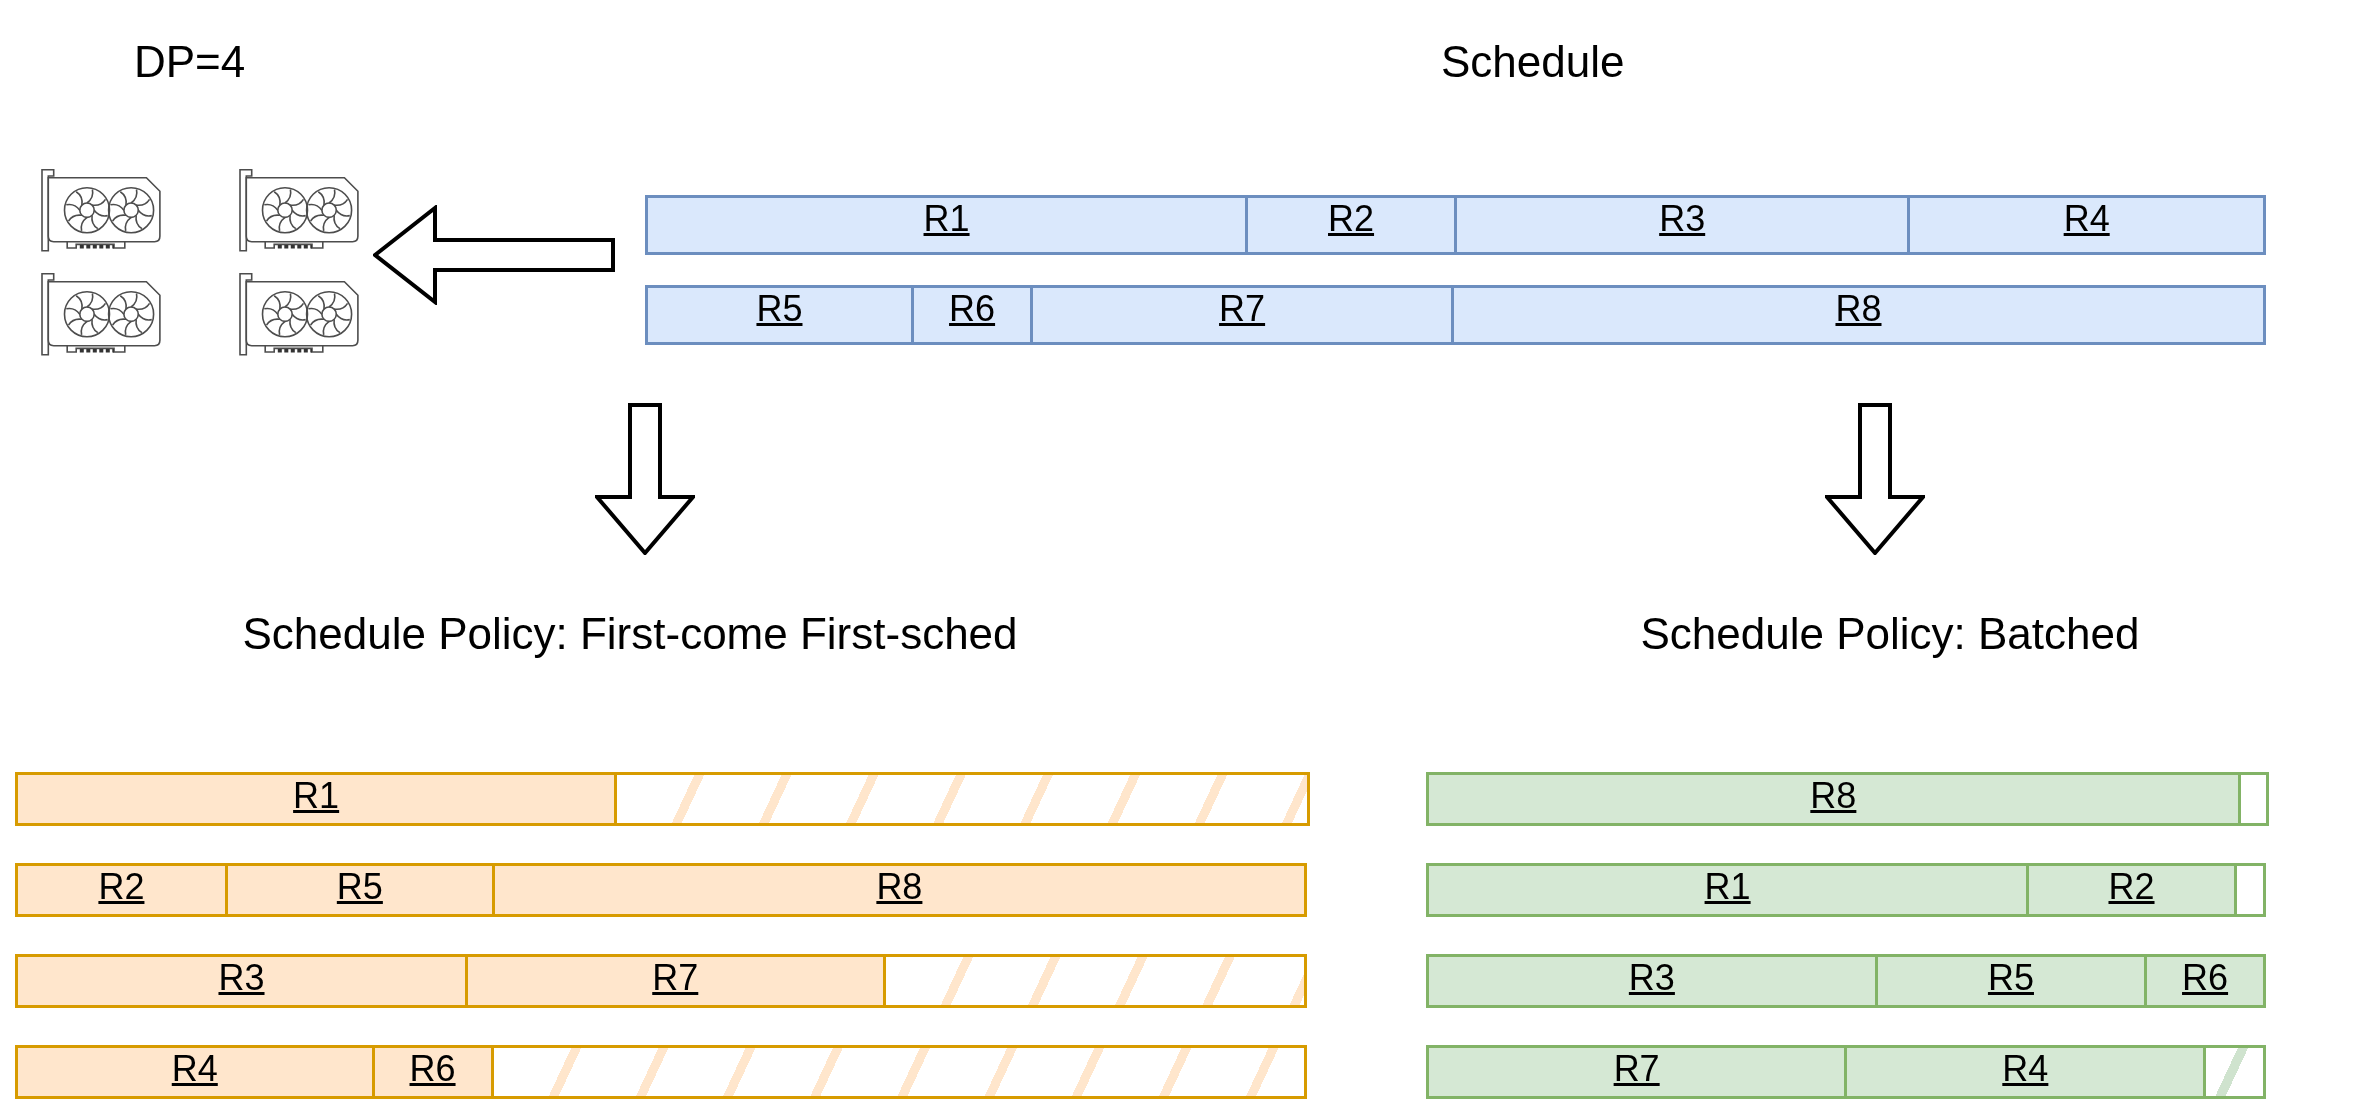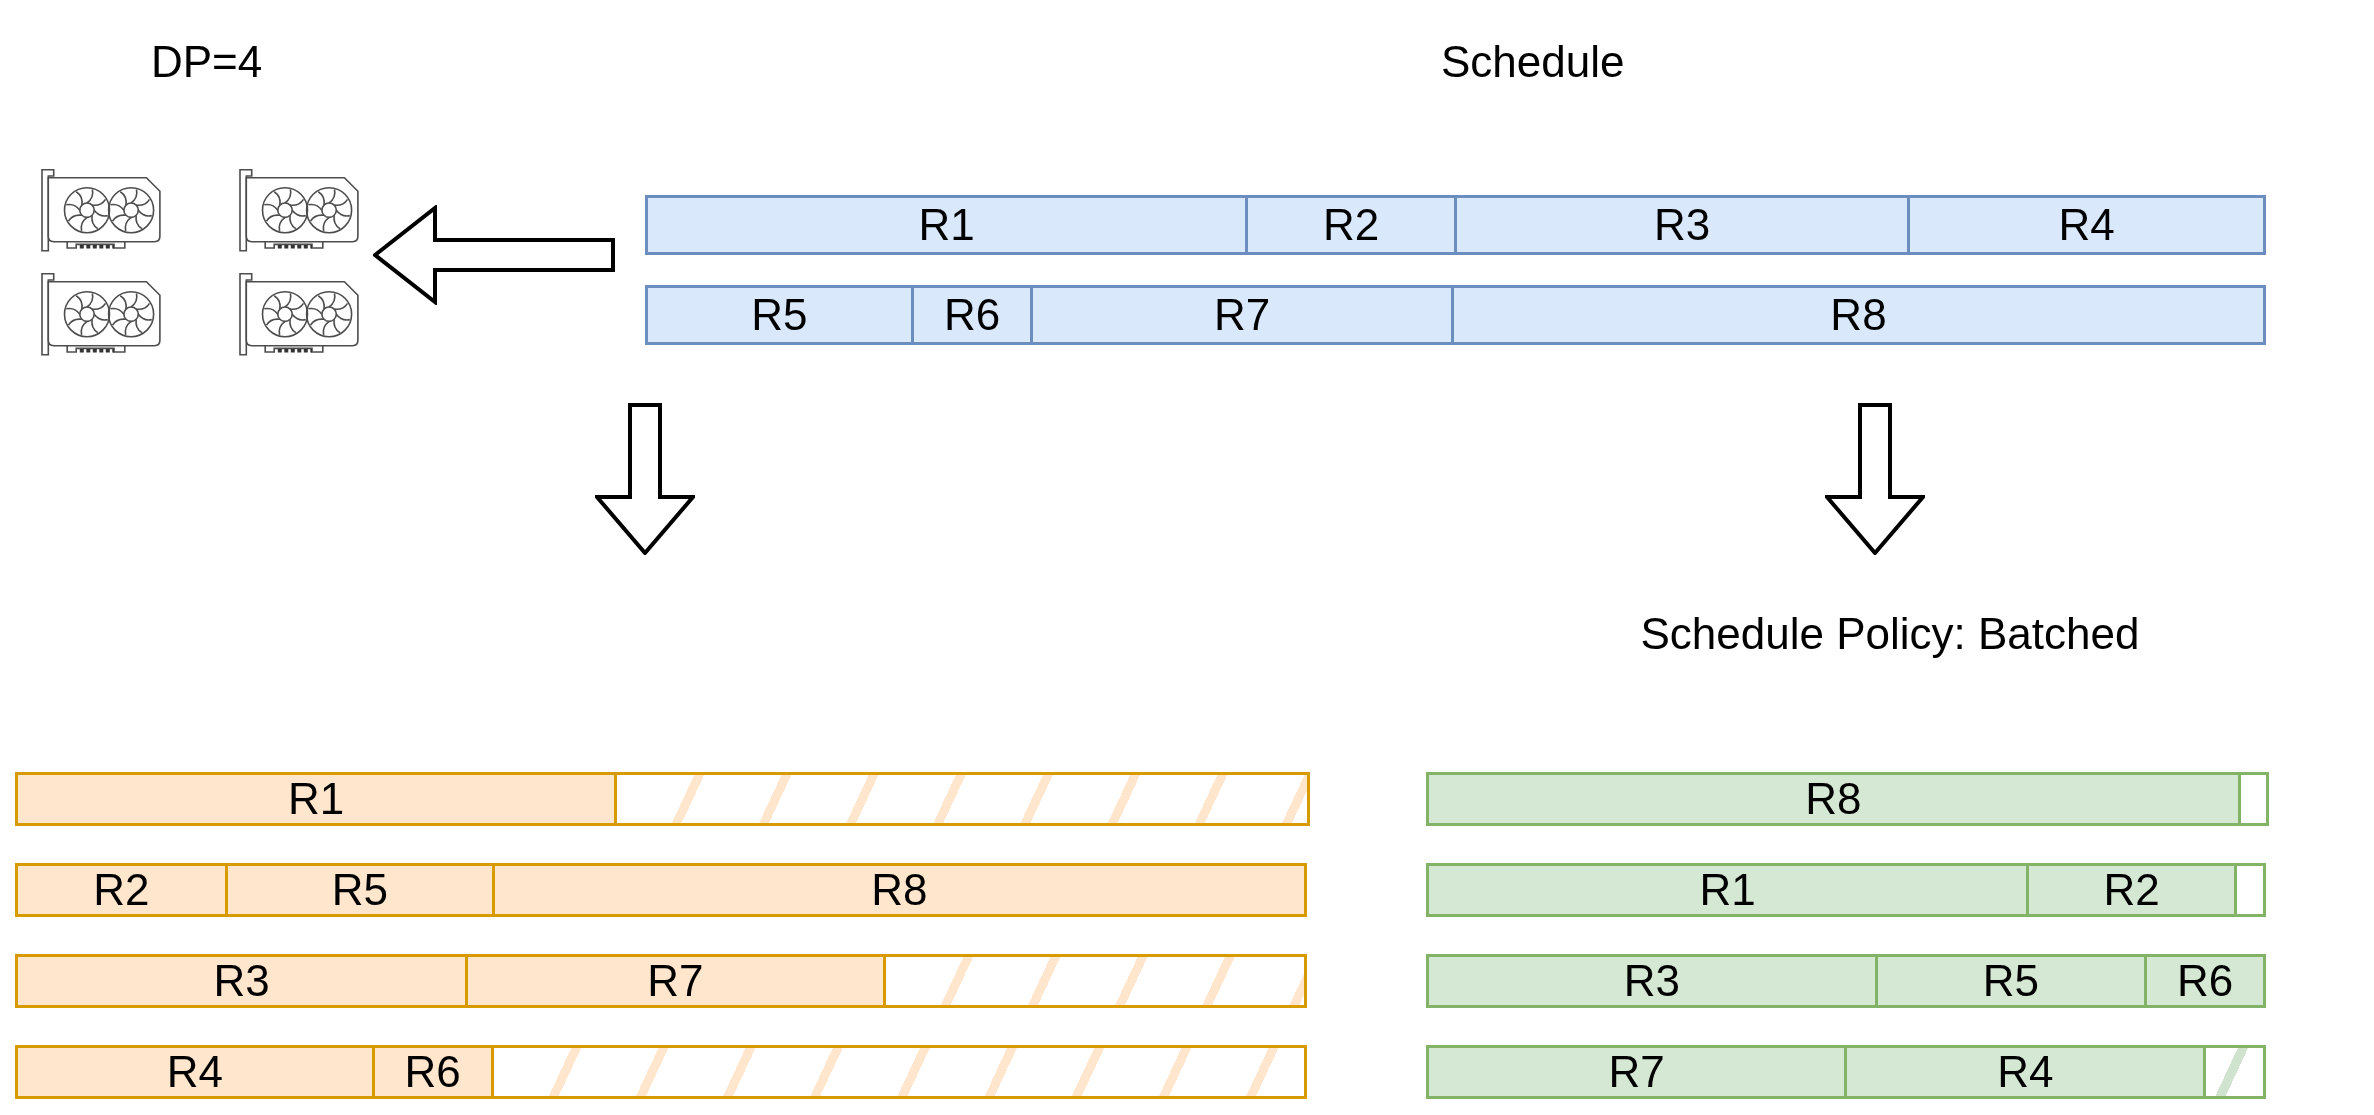--- a/index.html
+++ b/index.html
@@ -1,42 +1,42 @@
 <!DOCTYPE html>
 <html><head>
 <meta charset="utf-8">
 <style>
   html,body{margin:0;padding:0;background:#fff;}
   .canvas{position:relative;width:2374px;height:1115px;background:#fff;overflow:hidden;
           font-family:"Liberation Sans",sans-serif;color:#000;}
   .title{position:absolute;font-size:44px;line-height:52px;white-space:nowrap;}
   .title.centered{text-align:center;}
   .bar-row{position:absolute;display:flex;align-items:stretch;}
-  .seg{box-sizing:border-box;display:flex;align-items:center;justify-content:center;
-       font-size:44px;flex:0 0 auto;}
+  .seg{box-sizing:border-box;display:flex;align-items:flex-start;justify-content:center;
+       font-size:36px;flex:0 0 auto;text-decoration:underline;}
   .seg + .seg{margin-left:-3px;}
   .blue  .seg{background:#dae8fc;border:3px solid #6c8ebf;}
   .orange .seg{background:#ffe6cc;border:3px solid #d79b00;}
   .green .seg{background:#d5e8d4;border:3px solid #82b366;}
   .orange .seg.hatch{background:#fff;background-image:repeating-linear-gradient(115deg,
       transparent 0 70px,#ffe6cc 70px 79px);}
   .green .seg.hatch{background:#fff;background-image:linear-gradient(115deg,
       #fff 40%,#cfe3ce 40%,#cfe3ce 53%,#fff 53%);}
   .green .seg.empty,.orange .seg.empty{background:#fff;}
   .arrow-svg{position:absolute;}
   .arrow-svg path{fill:#fff;stroke:#000;stroke-width:4;stroke-linejoin:miter;}
   .gpu-grid{position:absolute;left:33px;top:164px;width:332px;height:198px;}
   .gpu-grid *{vector-effect:non-scaling-stroke;}
 </style>
 </head>
 <body>
 
 <div class="canvas">
 
-  <div class="title" style="left:151px;top:36px;">DP=4</div>
+  <div class="title" style="left:134px;top:36px;">DP=4</div>
   <div class="title" style="left:1441px;top:36px;">Schedule</div>
 
   <svg class="gpu-grid" viewBox="0 0 332 198">
     <defs>
       <g id="fan" fill="none" stroke="#4d4d4d" stroke-width="1.6">
         <circle r="25"></circle>
           <circle r="8"></circle>
         <path d="M0 -8 Q8 -14 6 -23"></path>
         <path d="M0 -8 Q8 -14 6 -23" transform="rotate(45)"></path>
         <path d="M0 -8 Q8 -14 6 -23" transform="rotate(90)"></path>
@@ -96,20 +96,21 @@
       </div>
     </div>
 
   <svg class="arrow-svg" style="left:595px;top:403px;" width="100" height="152" viewBox="0 0 100 152">
     <path d="M35 2 L65 2 L65 94 L98 94 L50 150 L2 94 L35 94 Z"></path>
   </svg>
   <svg class="arrow-svg" style="left:1825px;top:403px;" width="100" height="152" viewBox="0 0 100 152">
     <path d="M35 2 L65 2 L65 94 L98 94 L50 150 L2 94 L35 94 Z"></path>
   </svg>
 
+  <div class="title centered" style="left:130px;top:608px;width:1000px;">Schedule Policy: First-come First-sched</div>
   <div class="title centered" style="left:1390px;top:608px;width:1000px;">Schedule Policy: Batched</div>
 
   <div class="bar-row orange" style="left:15px;top:772px;width:1298px;height:54px;">
       <div class="seg fill" style="width: 46.4%;">
         <span>R1</span>
       </div>
       <div class="seg hatch" style="width: 53.6%;"></div>
     </div>
   <div class="bar-row orange" style="left:15px;top:863px;width:1298px;height:54px;">
       <div class="seg fill" style="width: 16.4%;">

